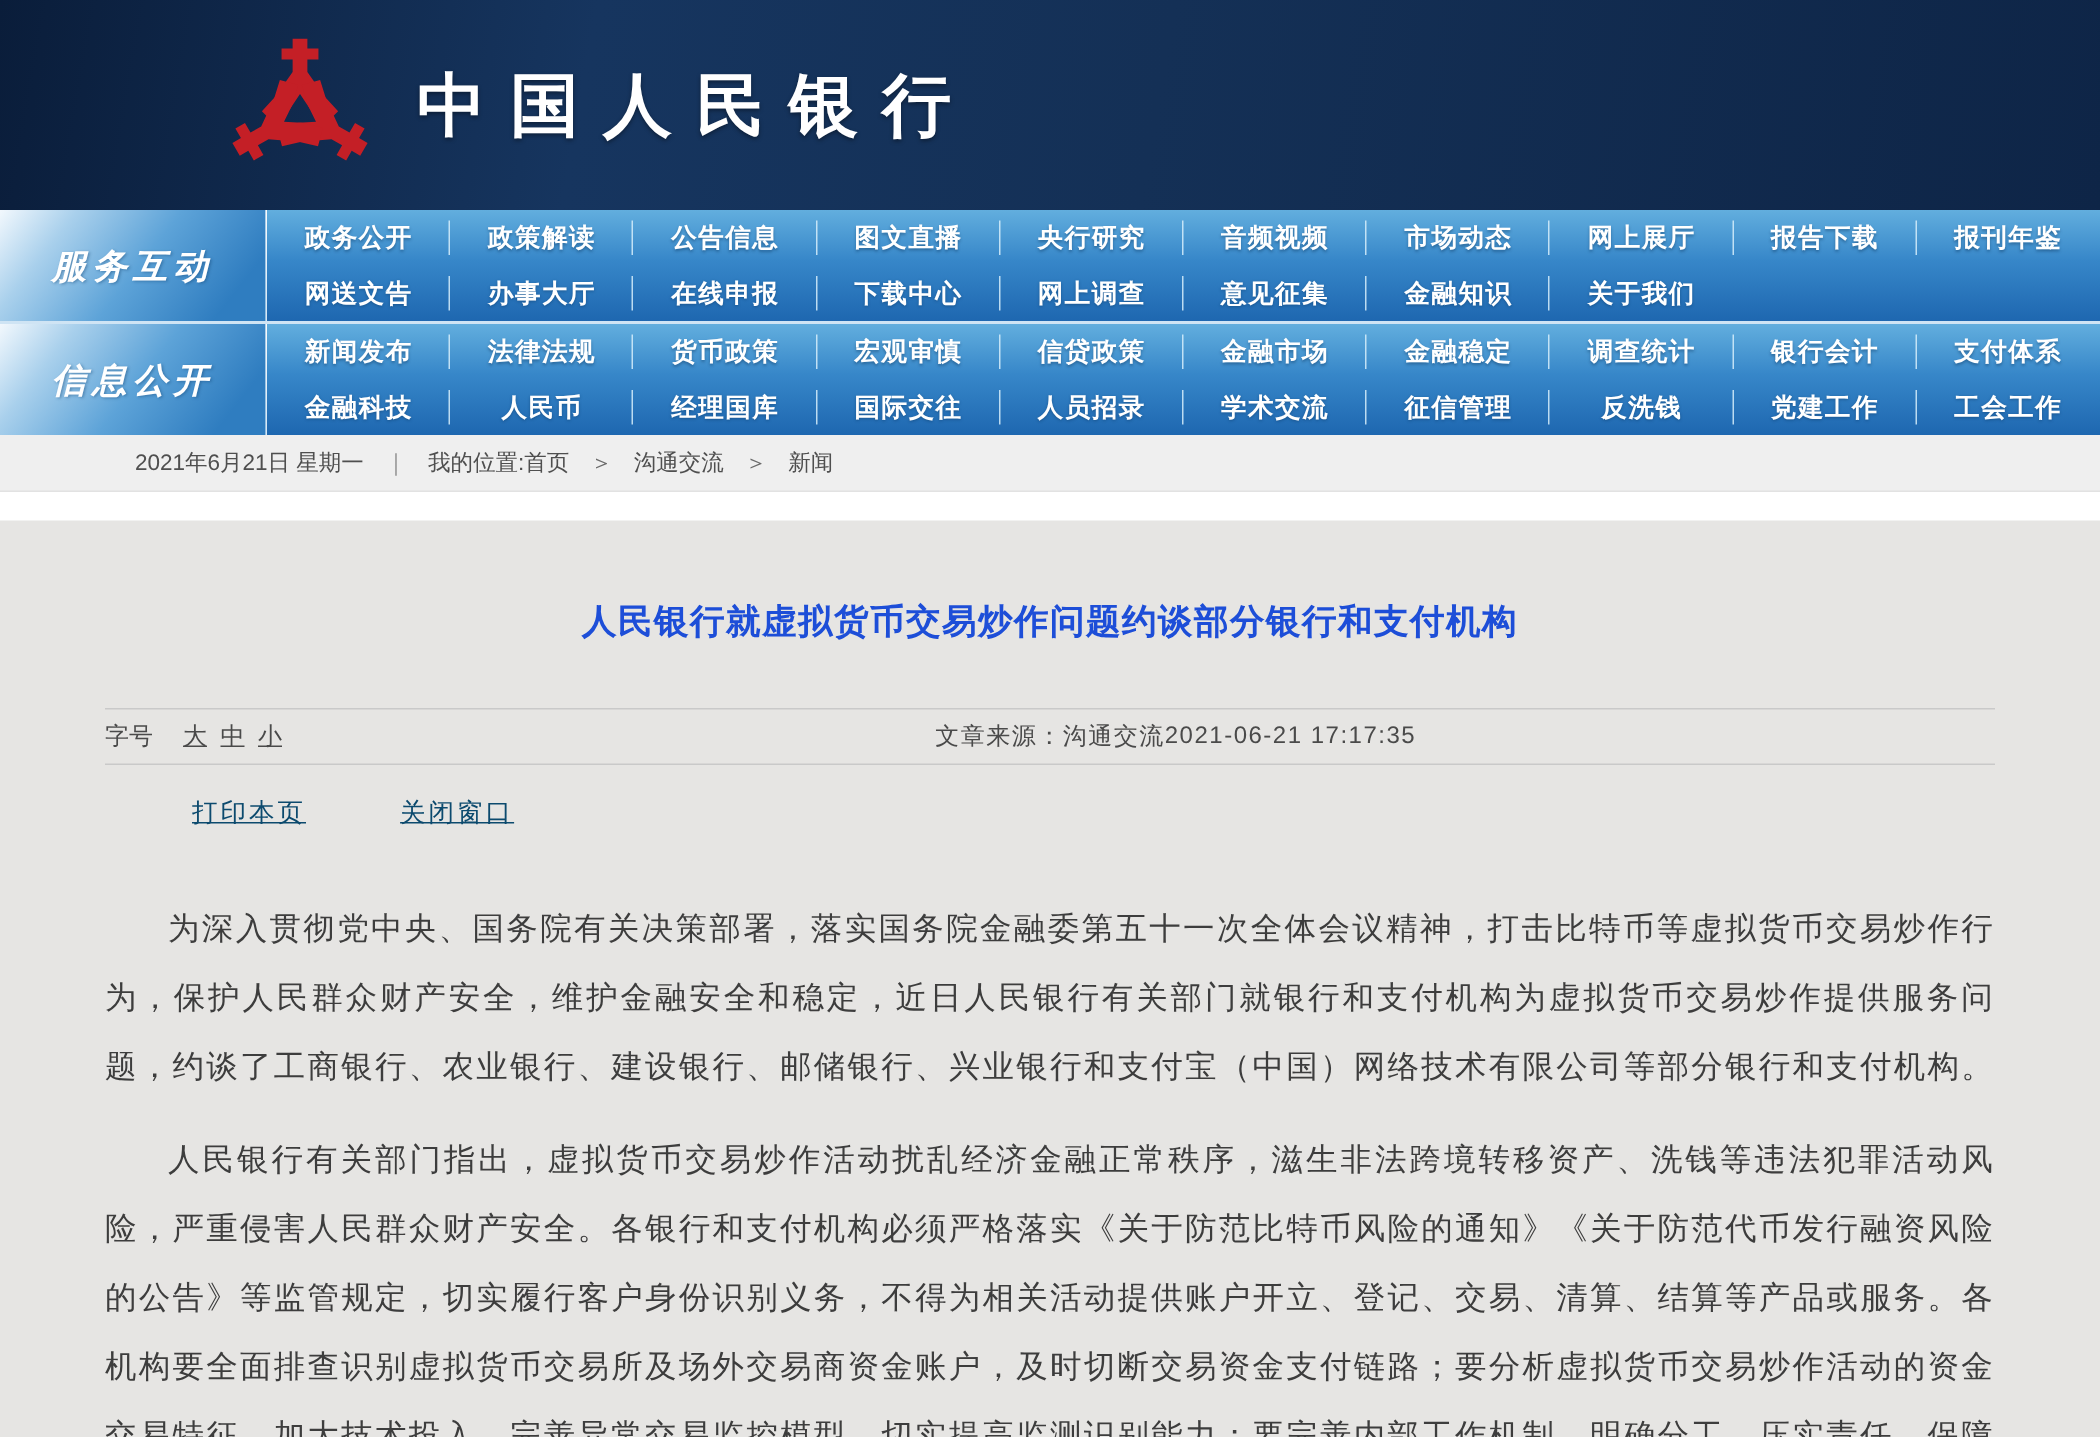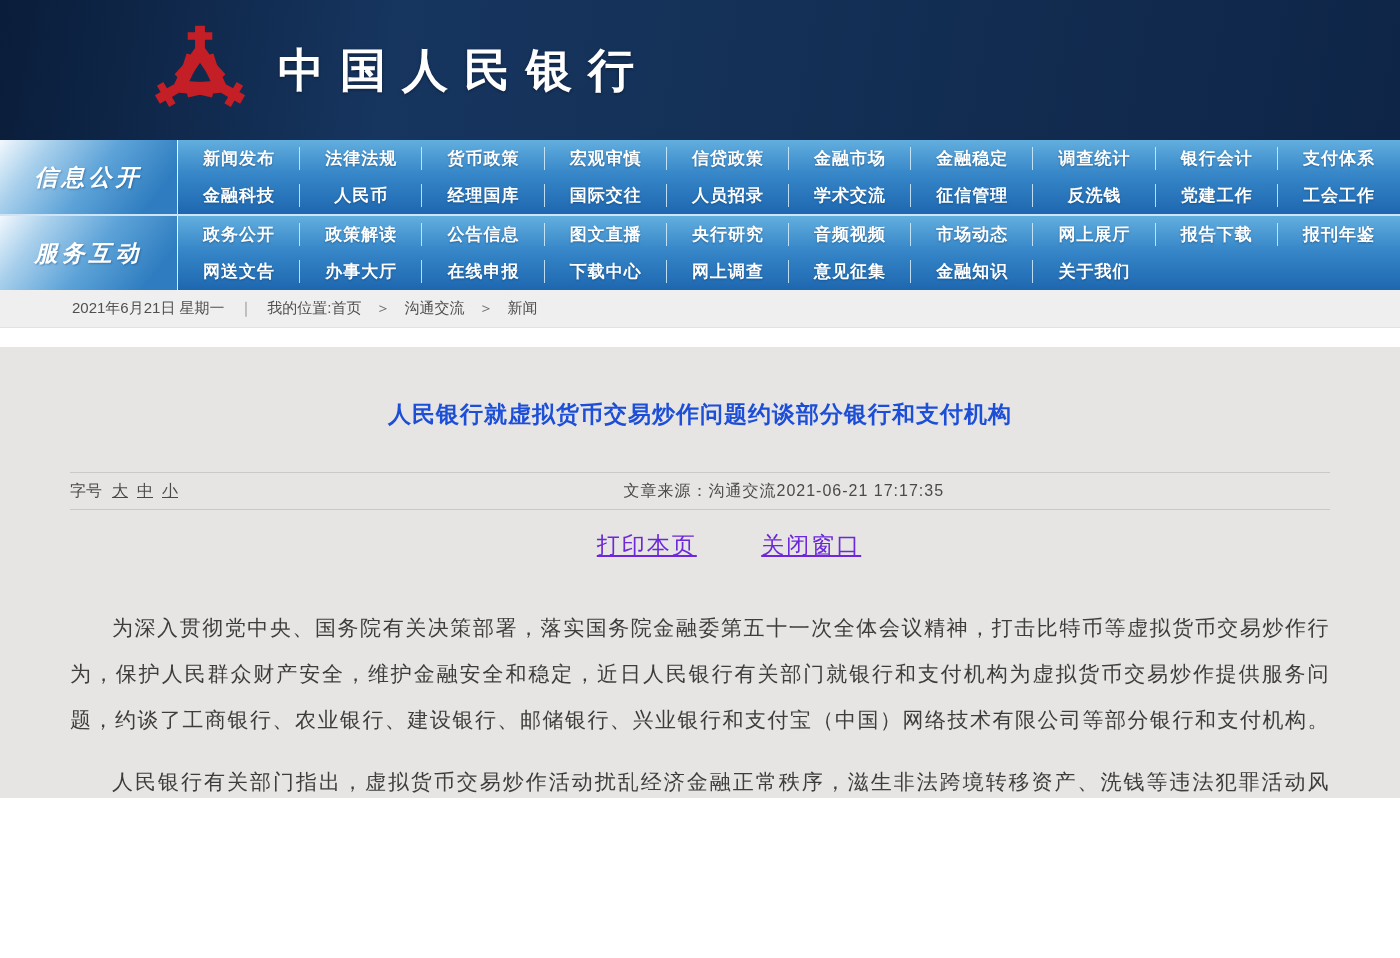--- a/index.html
+++ b/index.html
@@ -1,18 +1,18 @@
 <!DOCTYPE html>
 <html><head>
 <meta charset="utf-8">
 <style>
   * { margin:0; padding:0; box-sizing:border-box; }
   html,body { width:1400px; height:958px; overflow:hidden; }
   body { font-family:"Liberation Sans","DejaVu Sans",sans-serif; background:#fff; }
-  .page { width:1400px; height:798px; overflow:hidden; background:#fff; }
+  .page { width:1400px; height:958px; overflow:hidden; background:#fff; }
 
   
   .site-header {
     height:140px;
     background:linear-gradient(100deg,#0a1d3a 0%,#16355f 28%,#143056 55%,#0e2547 100%);
     position:relative;
     display:flex; align-items:center;
   }
   .logo-wrap { display:flex; align-items:center; margin-left:150px; }
   .emblem { width:100px; height:110px; margin-top:4px; }
@@ -41,48 +41,48 @@
     text-shadow:0 1px 2px rgba(10,50,90,.45); cursor:pointer; white-space:nowrap;
   }
   .nav-cell:not(.no-sep)::after {
     content:""; position:absolute; right:0; top:7px; bottom:7px; width:1px;
     background:rgba(215,238,252,.85);
   }
 
   
   .breadcrumb {
     height:38px; background:#efefef; border-bottom:1px solid #e2e2e2;
-    display:flex; align-items:center; padding-left:72px;
+    display:flex; align-items:center; padding-left:90px;
     color:#4f4f4f; font-size:15px;
   }
   .breadcrumb span { margin-right:14px; }
   .bc-bar { color:#8a8a8a; }
   .bc-arrow { color:#6a6a6a; }
   .bc-link { cursor:pointer; }
 
   .white-strip { height:19px; background:#ffffff; }
 
   
   .content { background:#e6e5e3; height:760px; padding-top:52px; }
   .article-title {
     text-align:center; font-size:23px; font-weight:bold; color:#1d4ed8;
     letter-spacing:1px;
   }
   .meta-row {
     margin:42px 70px 0 70px; height:38px;
     border-top:1px solid #c9c9c9; border-bottom:1px solid #c9c9c9;
     display:flex; align-items:center; color:#4a4a4a; font-size:16px;
   }
-  .meta-left { flex:1; display:flex; align-items:center; gap:10px; }
+  .meta-left { flex:1; display:flex; align-items:center; gap:20px; }
   .fs-link { text-decoration:underline; cursor:pointer; }
   .meta-center { flex:0 0 auto; letter-spacing:1px; }
   .meta-right { flex:1; letter-spacing:1px; }
   .actions-row {
-    margin:0 70px; padding-top:20px; text-align:center;
-    font-size:23px; color:#6d28d9;
+    margin:0 70px; padding-top:20px; text-align:left;
+    font-size:17px; color:#0c4a6e;
   }
   .action-link { text-decoration:underline; cursor:pointer; margin-left:58px; letter-spacing:2px; }
   .article-body { margin:44px 70px 0 70px; }
   .article-body p {
     font-size:21px; line-height:46px; color:#3d3d3d; letter-spacing:1.5px;
     text-indent:2em; text-align:justify; margin-bottom:16px;
   }
 </style>
 </head>
 <body>
@@ -103,20 +103,47 @@
         </g>
       </svg>
       <div class="logo-text">
         <div class="logo-cn">中国人民银行</div>
       </div>
     </div>
   </div>
 
   <div class="main-nav">
       <div class="nav-section">
+        <div class="nav-label">服务互动</div>
+        <div class="nav-rows">
+          <div class="nav-row">
+            <div class="nav-cell">政务公开</div>
+            <div class="nav-cell">政策解读</div>
+            <div class="nav-cell">公告信息</div>
+            <div class="nav-cell">图文直播</div>
+            <div class="nav-cell">央行研究</div>
+            <div class="nav-cell">音频视频</div>
+            <div class="nav-cell">市场动态</div>
+            <div class="nav-cell">网上展厅</div>
+            <div class="nav-cell">报告下载</div>
+            <div class="nav-cell no-sep">报刊年鉴</div>
+          </div>
+          <div class="nav-row">
+            <div class="nav-cell">网送文告</div>
+            <div class="nav-cell">办事大厅</div>
+            <div class="nav-cell">在线申报</div>
+            <div class="nav-cell">下载中心</div>
+            <div class="nav-cell">网上调查</div>
+            <div class="nav-cell">意见征集</div>
+            <div class="nav-cell">金融知识</div>
+            <div class="nav-cell no-sep">关于我们</div>
+          </div>
+        </div>
+      </div>
+      <div class="nav-section">
         <div class="nav-label">信息公开</div>
         <div class="nav-rows">
           <div class="nav-row">
             <div class="nav-cell">新闻发布</div>
             <div class="nav-cell">法律法规</div>
             <div class="nav-cell">货币政策</div>
             <div class="nav-cell">宏观审慎</div>
             <div class="nav-cell">信贷政策</div>
             <div class="nav-cell">金融市场</div>
             <div class="nav-cell">金融稳定</div>
@@ -131,47 +158,20 @@
             <div class="nav-cell">国际交往</div>
             <div class="nav-cell">人员招录</div>
             <div class="nav-cell">学术交流</div>
             <div class="nav-cell">征信管理</div>
             <div class="nav-cell">反洗钱</div>
             <div class="nav-cell">党建工作</div>
             <div class="nav-cell no-sep">工会工作</div>
           </div>
         </div>
       </div>
-      <div class="nav-section">
-        <div class="nav-label">服务互动</div>
-        <div class="nav-rows">
-          <div class="nav-row">
-            <div class="nav-cell">政务公开</div>
-            <div class="nav-cell">政策解读</div>
-            <div class="nav-cell">公告信息</div>
-            <div class="nav-cell">图文直播</div>
-            <div class="nav-cell">央行研究</div>
-            <div class="nav-cell">音频视频</div>
-            <div class="nav-cell">市场动态</div>
-            <div class="nav-cell">网上展厅</div>
-            <div class="nav-cell">报告下载</div>
-            <div class="nav-cell no-sep">报刊年鉴</div>
-          </div>
-          <div class="nav-row">
-            <div class="nav-cell">网送文告</div>
-            <div class="nav-cell">办事大厅</div>
-            <div class="nav-cell">在线申报</div>
-            <div class="nav-cell">下载中心</div>
-            <div class="nav-cell">网上调查</div>
-            <div class="nav-cell">意见征集</div>
-            <div class="nav-cell">金融知识</div>
-            <div class="nav-cell no-sep">关于我们</div>
-          </div>
-        </div>
-      </div>
     </div>
 
   <div class="breadcrumb">
     <span>2021年6月21日 星期一</span>
     <span class="bc-bar">｜</span>
     <span>我的位置:首页</span>
     <span><span class="bc-arrow">＞</span><span class="bc-link">沟通交流</span><span class="bc-arrow">＞</span><span class="bc-link">新闻</span></span>
   </div>
 
   <div class="white-strip"></div>

